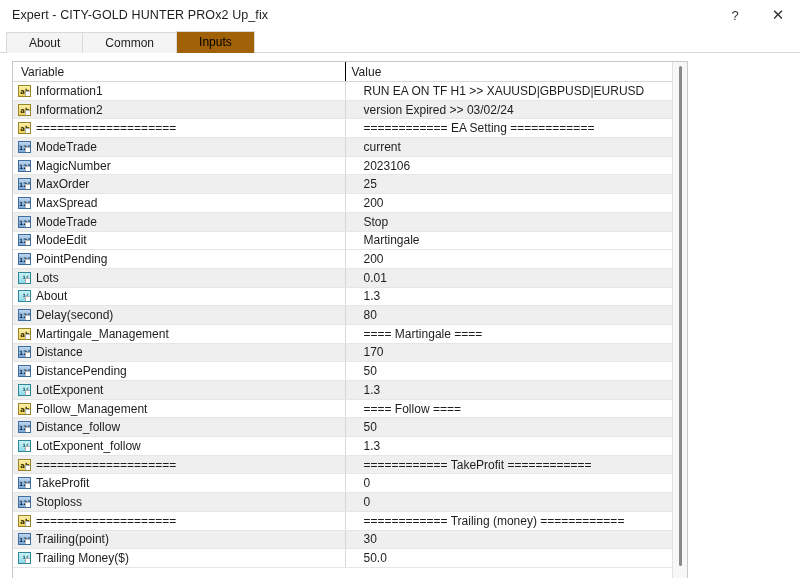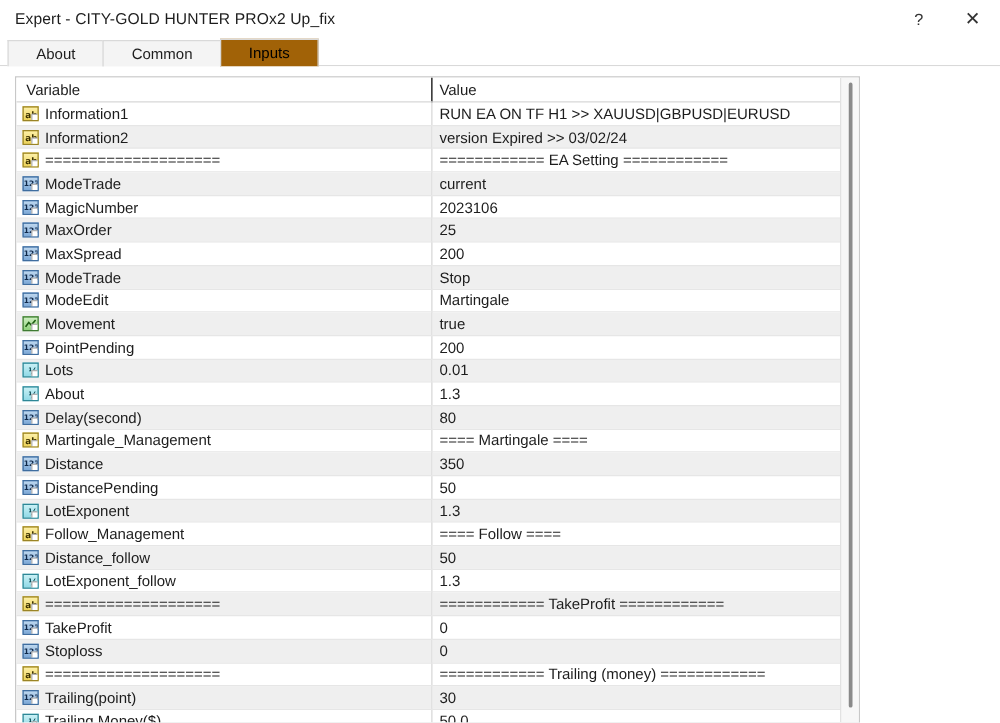--- a/index.html
+++ b/index.html
@@ -158,21 +158,21 @@
     vertical-align: middle;
     white-space: nowrap;
     overflow: hidden;
   }
   table.grid tr.alt td { background: #efefef; }
   table.grid tr td.cell-var {
     border-right: 1px solid #d7d7d7;
     padding-left: 5px;
   }
   table.grid tr td.cell-val {
-    padding-left: 6px;
+    padding-left: 18px;
   }
   .var-inner {
     display: flex;
     align-items: center;
     gap: 5px;
   }
   .var-label { line-height: 1; }
 
   
   .ticon {
@@ -361,33 +361,20 @@
               </tr>
               <tr>
                 <td class="cell-var">
                   <div class="var-inner">
                     <span class="ticon int">123</span>
                     <span class="var-label">ModeEdit</span>
                   </div>
                 </td>
                 <td class="cell-val">Martingale</td>
               </tr>
-              <tr class="alt">
-                <td class="cell-var">
-                  <div class="var-inner">
-                    <span class="ticon bool">
-                      <span class="glyph-line"><svg width="9" height="8" viewBox="0 0 9 8">
-                          <polyline points="0.5,6.5 3,3 5,5 8.5,1" fill="none" stroke="#1d5c12" stroke-width="1.3"></polyline>
-                        </svg></span>
-                    </span>
-                    <span class="var-label">Movement</span>
-                  </div>
-                </td>
-                <td class="cell-val">true</td>
-              </tr>
               <tr>
                 <td class="cell-var">
                   <div class="var-inner">
                     <span class="ticon int">123</span>
                     <span class="var-label">PointPending</span>
                   </div>
                 </td>
                 <td class="cell-val">200</td>
               </tr>
               <tr class="alt">
@@ -426,21 +413,21 @@
                 </td>
                 <td class="cell-val">==== Martingale ====</td>
               </tr>
               <tr class="alt">
                 <td class="cell-var">
                   <div class="var-inner">
                     <span class="ticon int">123</span>
                     <span class="var-label">Distance</span>
                   </div>
                 </td>
-                <td class="cell-val">350</td>
+                <td class="cell-val">170</td>
               </tr>
               <tr>
                 <td class="cell-var">
                   <div class="var-inner">
                     <span class="ticon int">123</span>
                     <span class="var-label">DistancePending</span>
                   </div>
                 </td>
                 <td class="cell-val">50</td>
               </tr>

